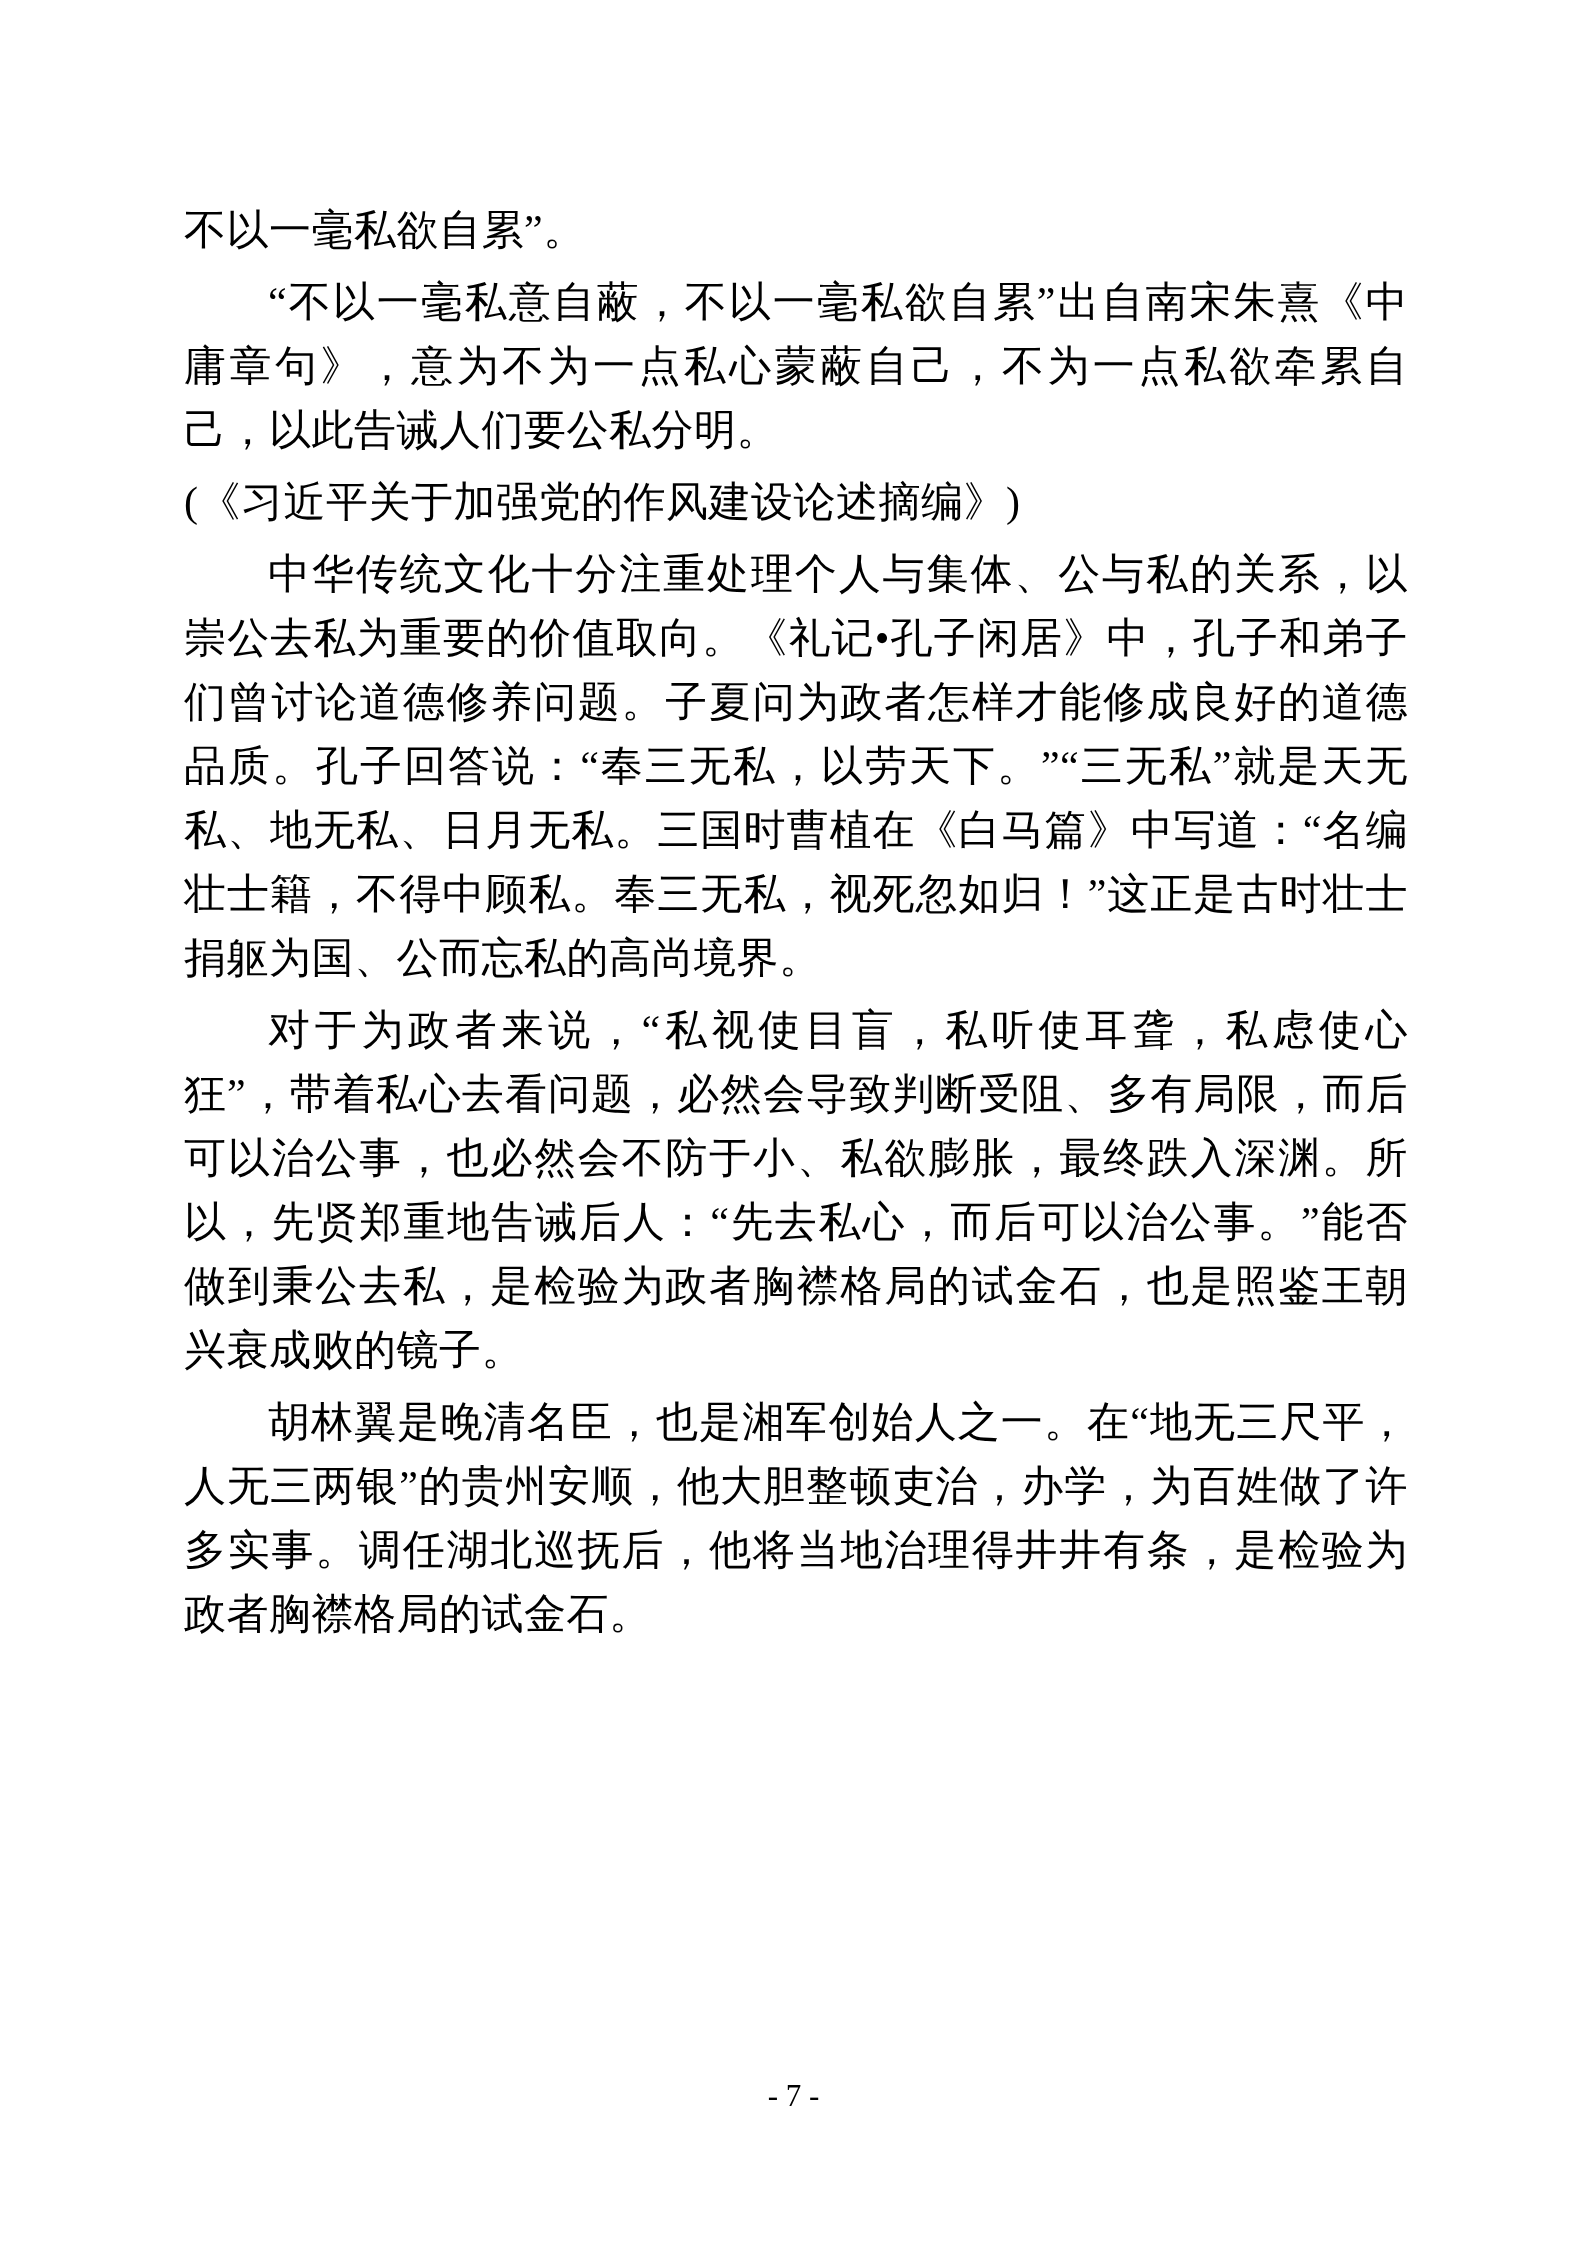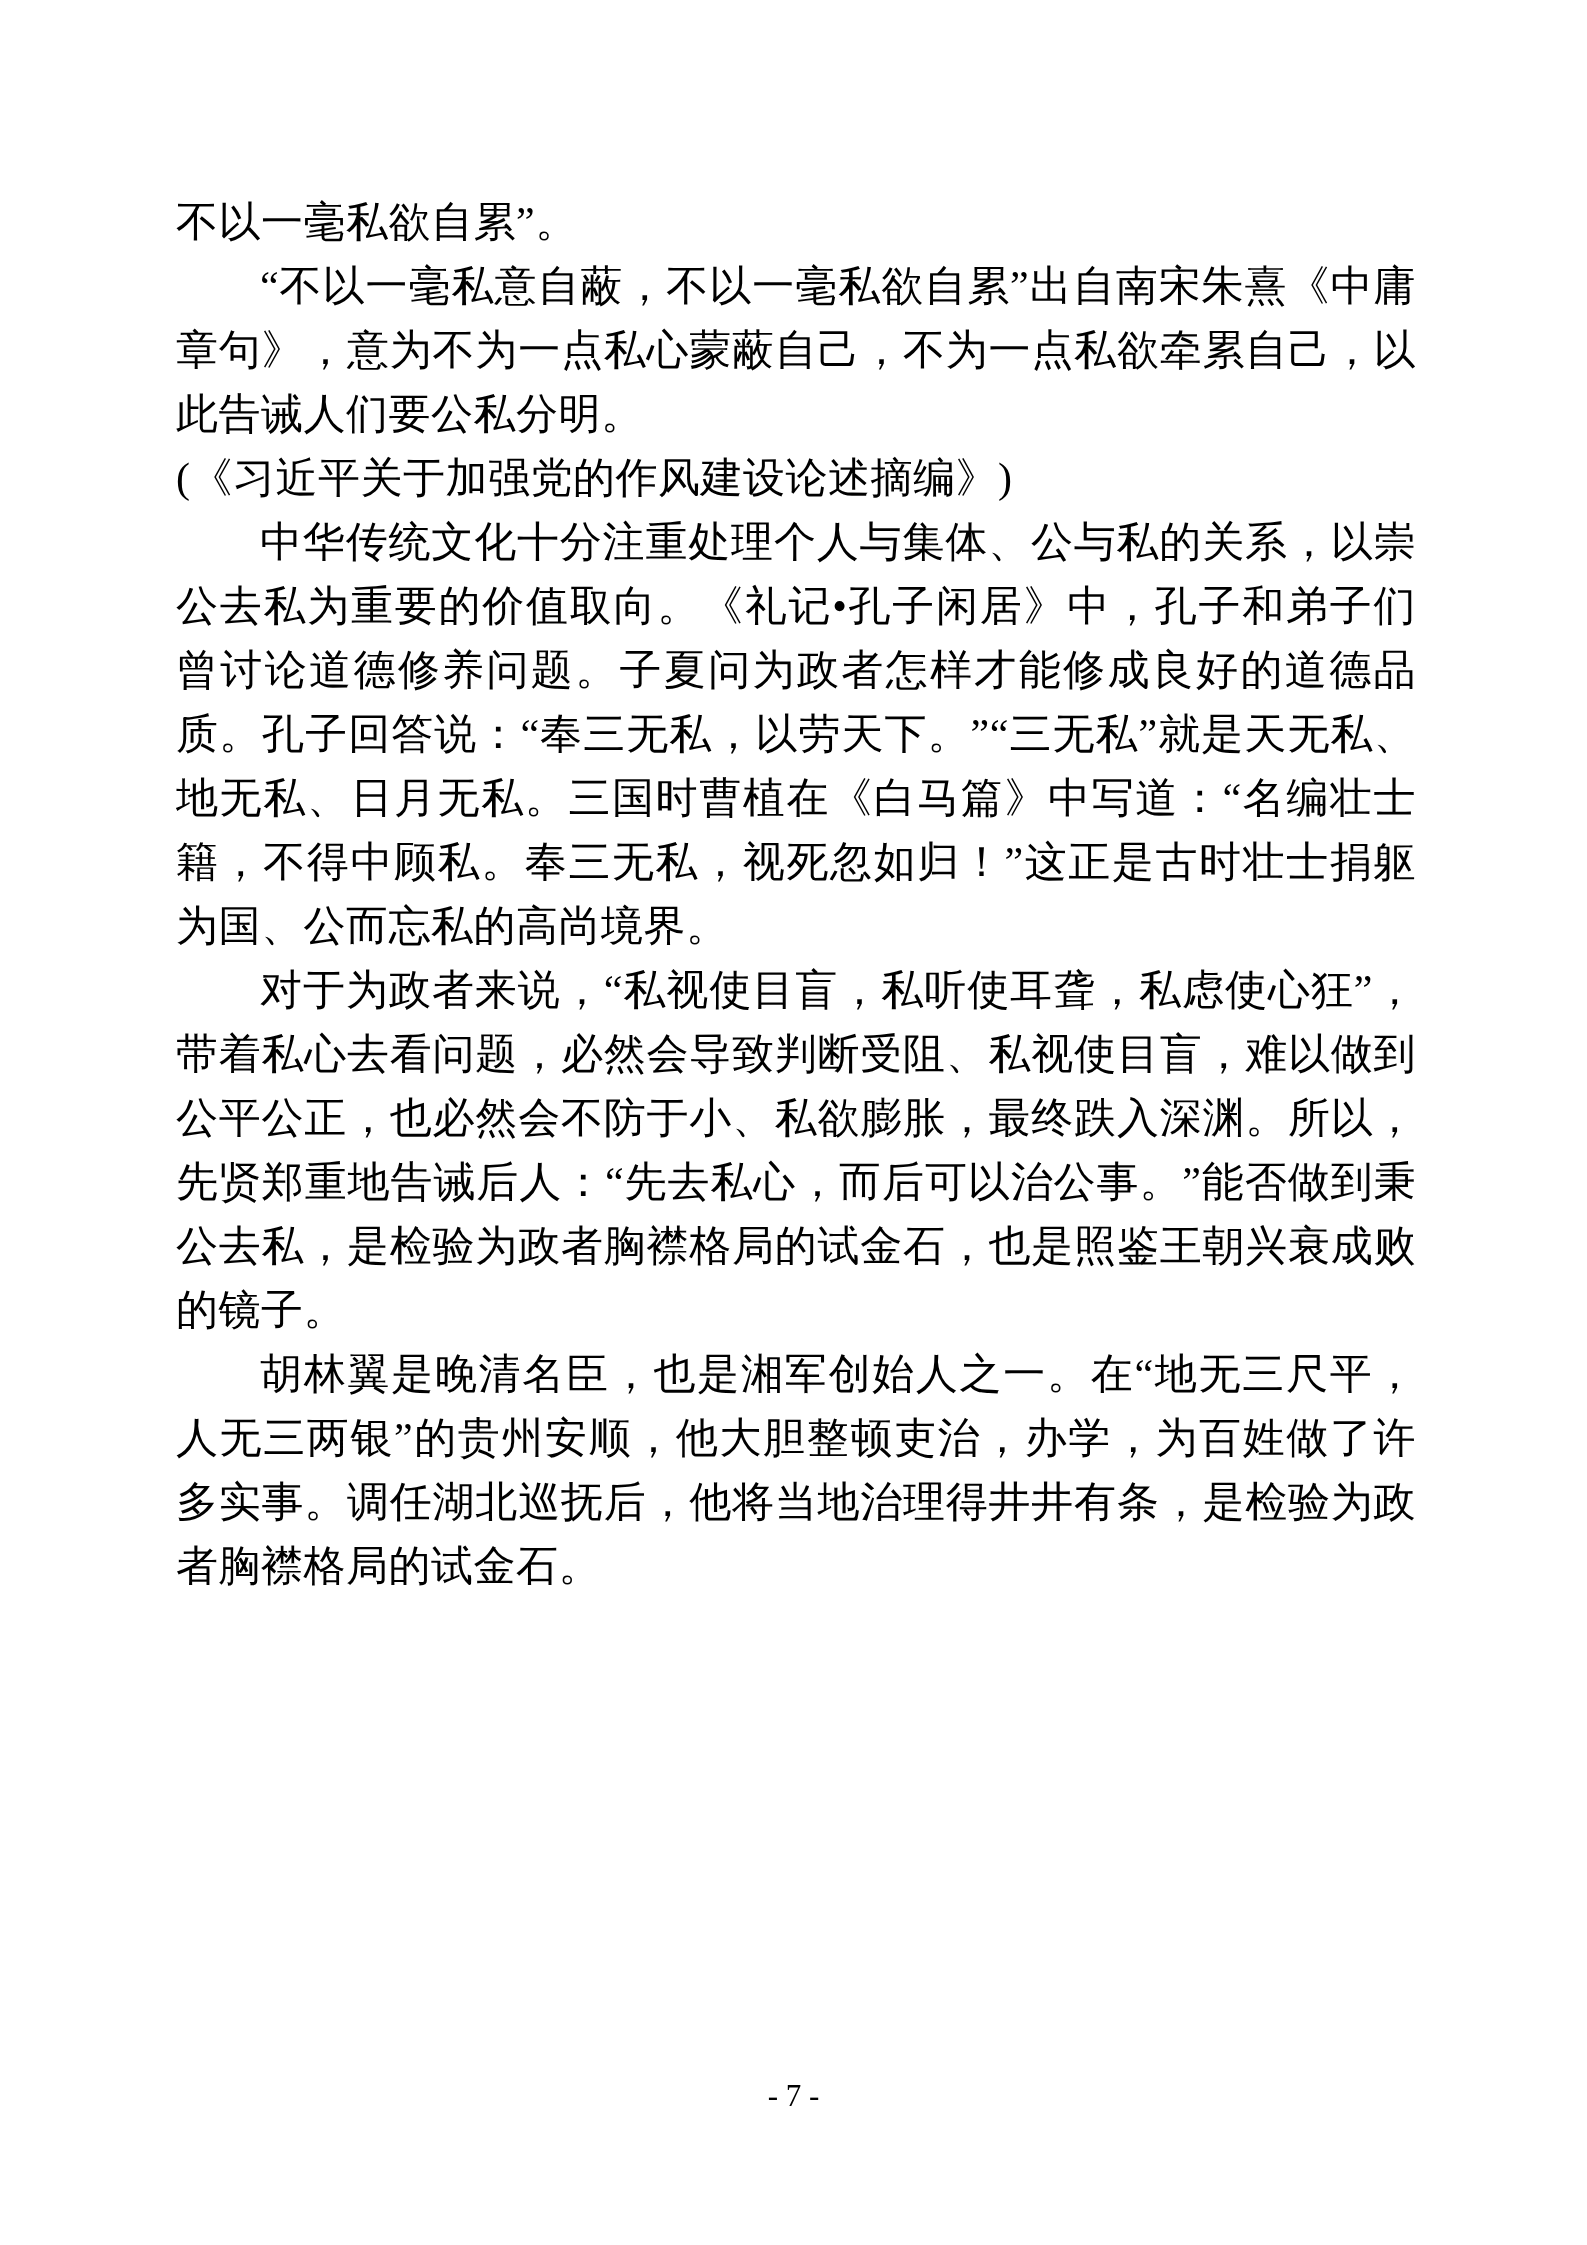--- a/index.html
+++ b/index.html
@@ -20,21 +20,21 @@
     left: 176px;
     top: 190px;
     width: 1240px;
     font-family: "Liberation Serif", "DejaVu Serif", serif;
     font-size: 42px;
     line-height: 64px;
     text-align: justify;
     letter-spacing: 0.5px;
   }
   .p {
-    margin: 0;
+    margin: 8px;
     padding: 0;
   }
   .p-flush   { text-indent: 0; }
   .p-indent  { text-indent: 2em; }
   .p-cite    { text-indent: 3em; white-space: nowrap; }
   .page-footer {
     position: absolute;
     top: 2076px;
     left: 0;
     width: 100%;
@@ -47,20 +47,20 @@
 </style>
 </head>
 <body>
 
 <div class="page">
   <main class="body-text">
     <p class="p p-flush">不以一毫私欲自累”。</p>
     <p class="p p-indent">“不以一毫私意自蔽，不以一毫私欲自累”出自南宋朱熹《中庸章句》，意为不为一点私心蒙蔽自己，不为一点私欲牵累自己，以此告诫人们要公私分明。</p>
     <p class="p p-flush">(《习近平关于加强党的作风建设论述摘编》)</p>
     <p class="p p-indent">中华传统文化十分注重处理个人与集体、公与私的关系，以崇公去私为重要的价值取向。《礼记•孔子闲居》中，孔子和弟子们曾讨论道德修养问题。子夏问为政者怎样才能修成良好的道德品质。孔子回答说：“奉三无私，以劳天下。”“三无私”就是天无私、地无私、日月无私。三国时曹植在《白马篇》中写道：“名编壮士籍，不得中顾私。奉三无私，视死忽如归！”这正是古时壮士捐躯为国、公而忘私的高尚境界。</p>
-    <p class="p p-indent">对于为政者来说，“私视使目盲，私听使耳聋，私虑使心狂”，带着私心去看问题，必然会导致判断受阻、私视使目盲，难以做到公平公正，也必然会不防于小、私欲膨胀，最终跌入深渊。所以，先贤郑重地告诫后人：“先去私心，而后可以治公事。”能否做到秉公去私，是检验为政者胸襟格局的试金石，也是照鉴王朝兴衰成败的镜子。</p>
+    <p class="p p-indent">对于为政者来说，“私视使目盲，私听使耳聋，私虑使心狂”，带着私心去看问题，必然会导致判断受阻、多有局限，而后可以治公事，也必然会不防于小、私欲膨胀，最终跌入深渊。所以，先贤郑重地告诫后人：“先去私心，而后可以治公事。”能否做到秉公去私，是检验为政者胸襟格局的试金石，也是照鉴王朝兴衰成败的镜子。</p>
     <p class="p p-indent">胡林翼是晚清名臣，也是湘军创始人之一。在“地无三尺平，人无三两银”的贵州安顺，他大胆整顿吏治，办学，为百姓做了许多实事。调任湖北巡抚后，他将当地治理得井井有条，是检验为政者胸襟格局的试金石。</p>
   </main>
 
   <footer class="page-footer">
     <span>- 7 -</span>
   </footer>
 </div>
 
 </body></html>

